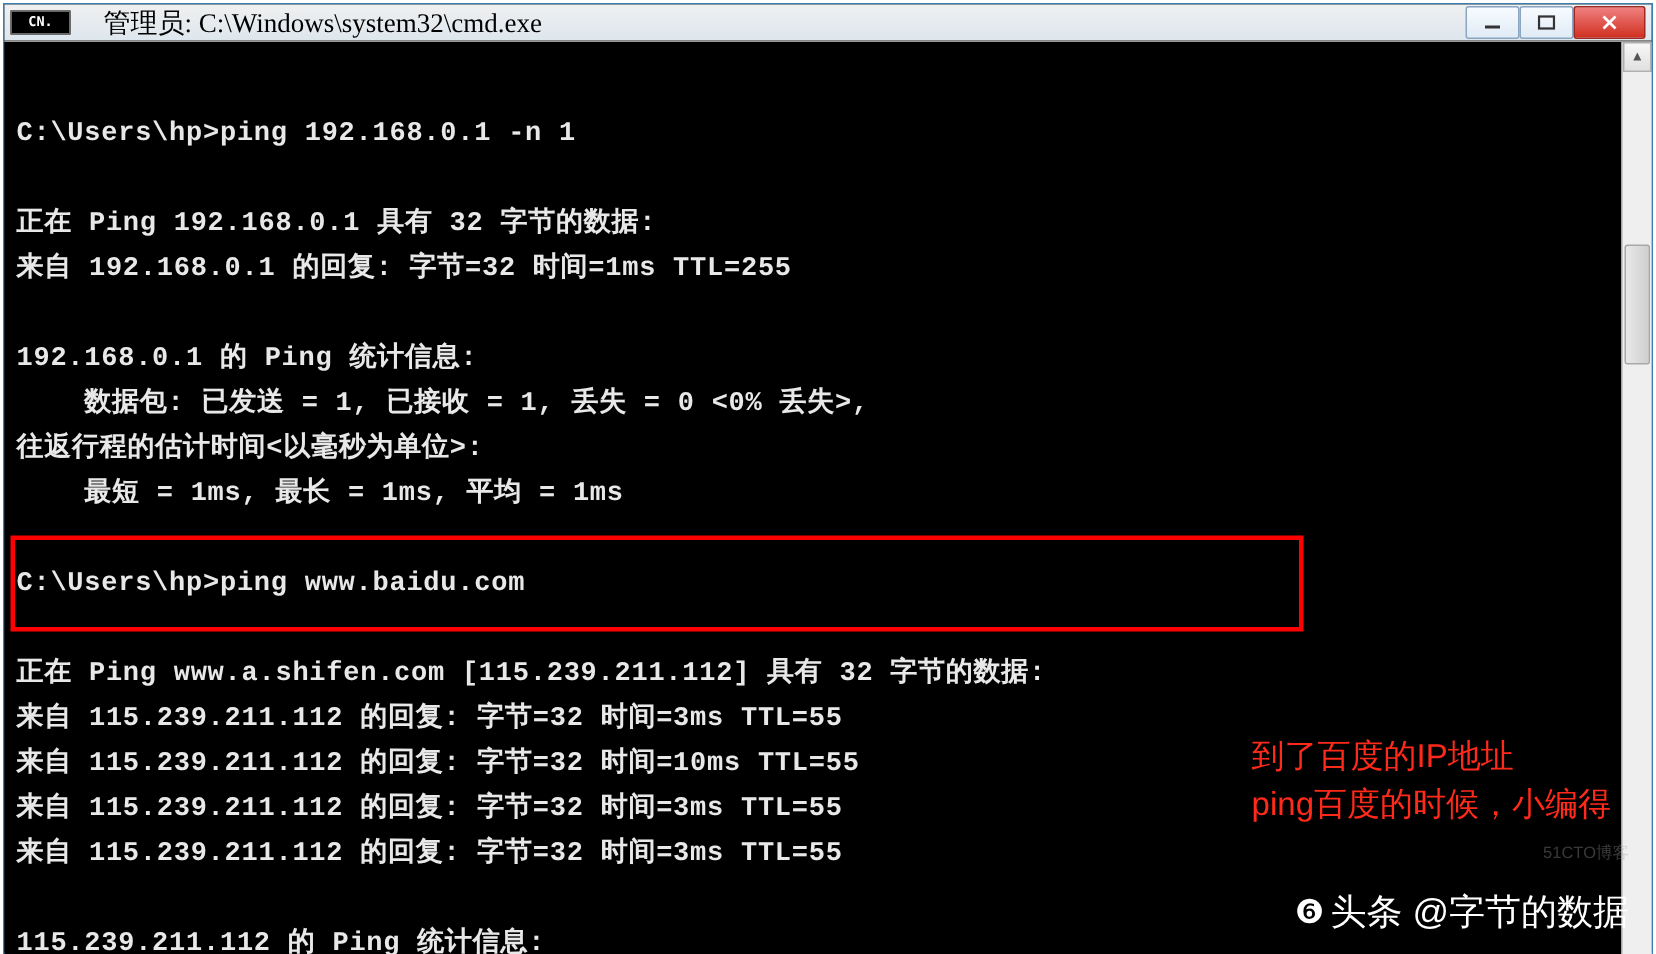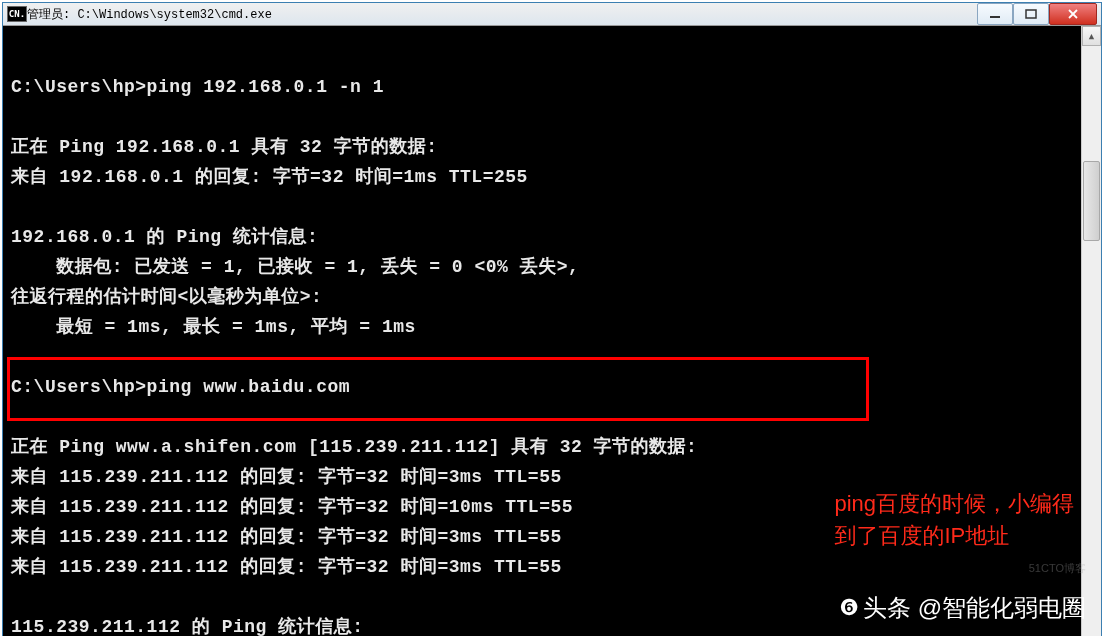--- a/index.html
+++ b/index.html
@@ -24,37 +24,37 @@
     }
     .titlebar {
       height: 32px;
       background: linear-gradient(to bottom, #f0f0f0, #dde6ee);
       display: flex;
       align-items: center;
       padding: 0 4px;
       border-bottom: 1px solid #999;
     }
     .titlebar-icon {
-      width: 20px;
+      width: 40px;
       height: 16px;
       background: #000;
       color: #fff;
       font-size: 9px;
       font-weight: bold;
       display: flex;
       align-items: center;
       justify-content: center;
-      margin-right: 0;
+      margin-right: 22px;
       border: 1px solid #666;
     }
     .titlebar-text {
       flex: 1;
       color: #000;
-      font-size: 12px;
-      font-family: Liberation Mono, monospace;
+      font-size: 18px;
+      font-family: Liberation Serif, serif;
     }
     .window-controls {
       display: flex;
       gap: 0;
     }
     .win-btn {
       width: 36px;
       height: 22px;
       border: 1px solid #8aa6c1;
       background: linear-gradient(to bottom, #f7fbff, #e0ebf5);
@@ -220,22 +220,22 @@
         <div class="scroll-thumb"></div>
       </div>
 
     </div>
   </div>
 </div>
 
 <div class="redbox"></div>
 
 <div class="annotation">
+  <div>到了百度的IP地址</div>
   <div>ping百度的时候，小编得</div>
-  <div>到了百度的IP地址</div>
 </div>
 
 <div class="watermark-bottom">
   <span class="toutiao-icon">❻</span>
-  <span>头条 @智能化弱电圈</span>
+  <span>头条 @字节的数据</span>
 </div>
 
 <div class="watermark-side">51CTO博客</div>
 
 </body></html>

